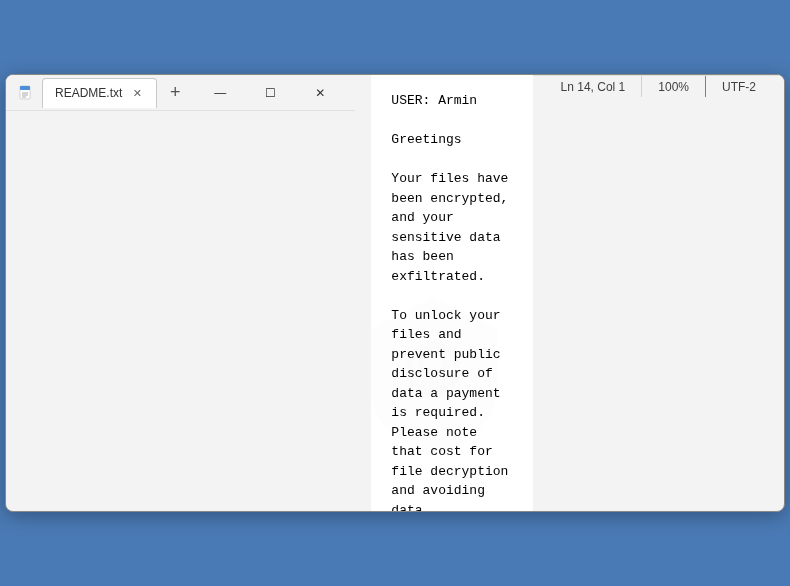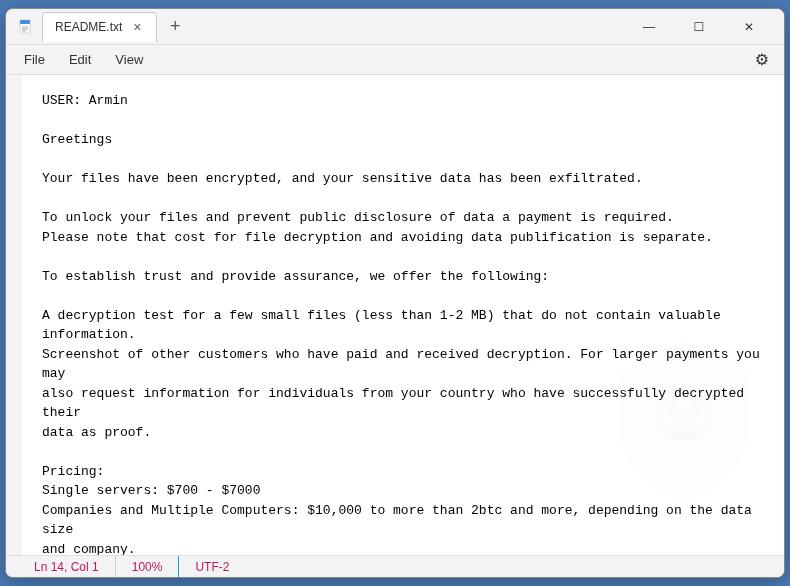--- a/index.html
+++ b/index.html
@@ -13,26 +13,26 @@
       height: 586px;
       background: #4a7ab5;
       display: flex;
       align-items: center;
       justify-content: center;
       font-family: 'Segoe UI', Arial, sans-serif;
     }
 
     .window {
       width: 780px;
-      height: 570px;
+      height: 438px;
       background: #f3f3f3;
       border: 1px solid #888;
       border-radius: 8px;
       display: flex;
-      flex-direction: column;
+      flex-direction: row;
       overflow: hidden;
       box-shadow: 0 4px 20px rgba(0,0,0,0.3);
     }
 
     .title-bar {
       height: 36px;
       background: #f3f3f3;
       display: flex;
       align-items: center;
       padding: 0 12px;
@@ -186,21 +186,21 @@
     }
 
     .status-bar {
       height: 22px;
       background: #f3f3f3;
       border-top: 1px solid #e0e0e0;
       display: flex;
       align-items: center;
       padding: 0 12px;
       font-size: 12px;
-      color: #be185d;
+      color: #404040;
       gap: 0;
     }
 
     .status-item {
       padding: 0 16px;
       border-right: 1px solid #0ea5e9;
       height: 100%;
       display: flex;
       align-items: center;
     }
@@ -237,26 +237,20 @@
       <div class="new-tab-btn">+</div>
     </div>
 
     <div class="window-controls">
       <div class="win-btn">—</div>
       <div class="win-btn">☐</div>
       <div class="win-btn close">✕</div>
     </div>
   </div>
 
-  <div class="menu-bar">
-    <div class="menu-item">File</div>
-    <div class="menu-item">Edit</div>
-    <div class="menu-item">View</div>
-    <div class="menu-settings">⚙</div>
-  </div>
 
   <div class="content-area">
     <div class="text-content">USER: Armin
 
 Greetings
 
 Your files have been encrypted, and your sensitive data has been exfiltrated.
 
 To unlock your files and prevent public disclosure of data a payment is required.
 Please note that cost for file decryption and avoiding data publification is separate.

